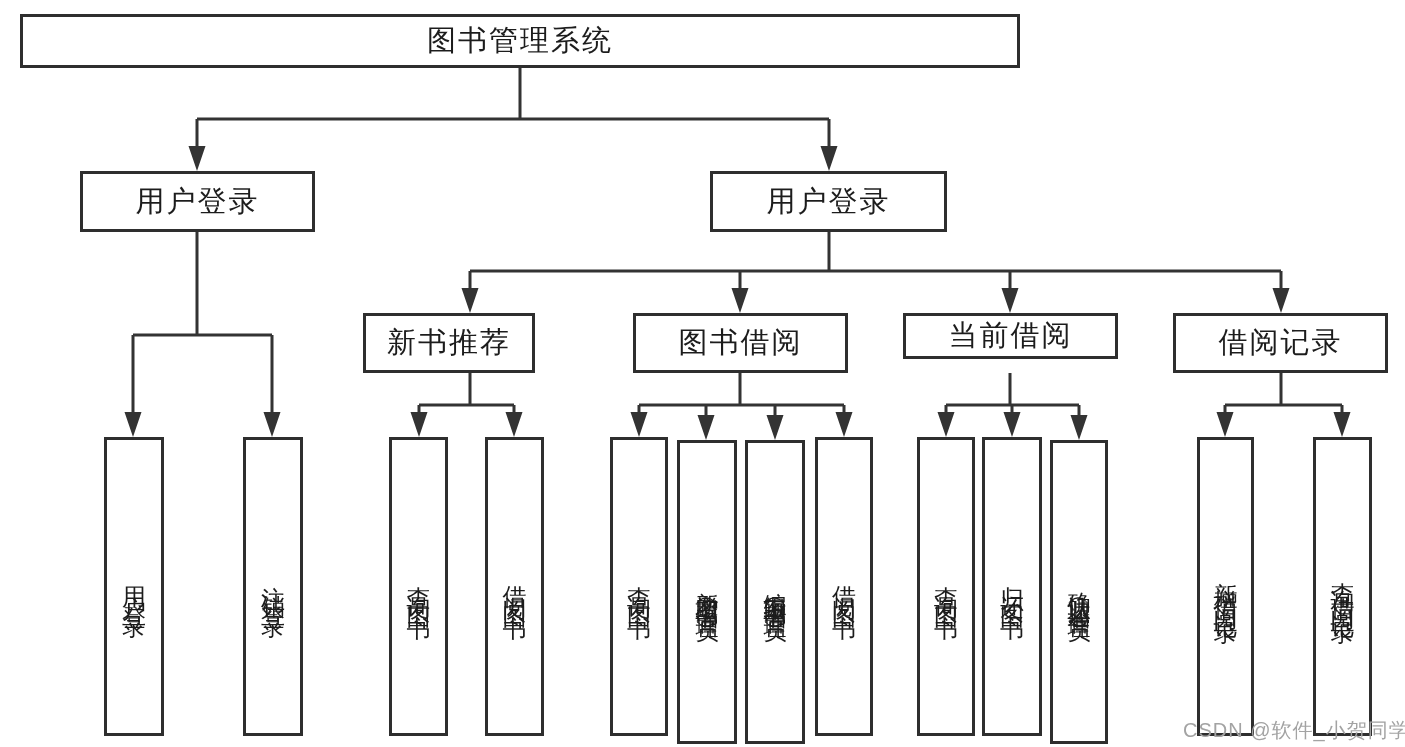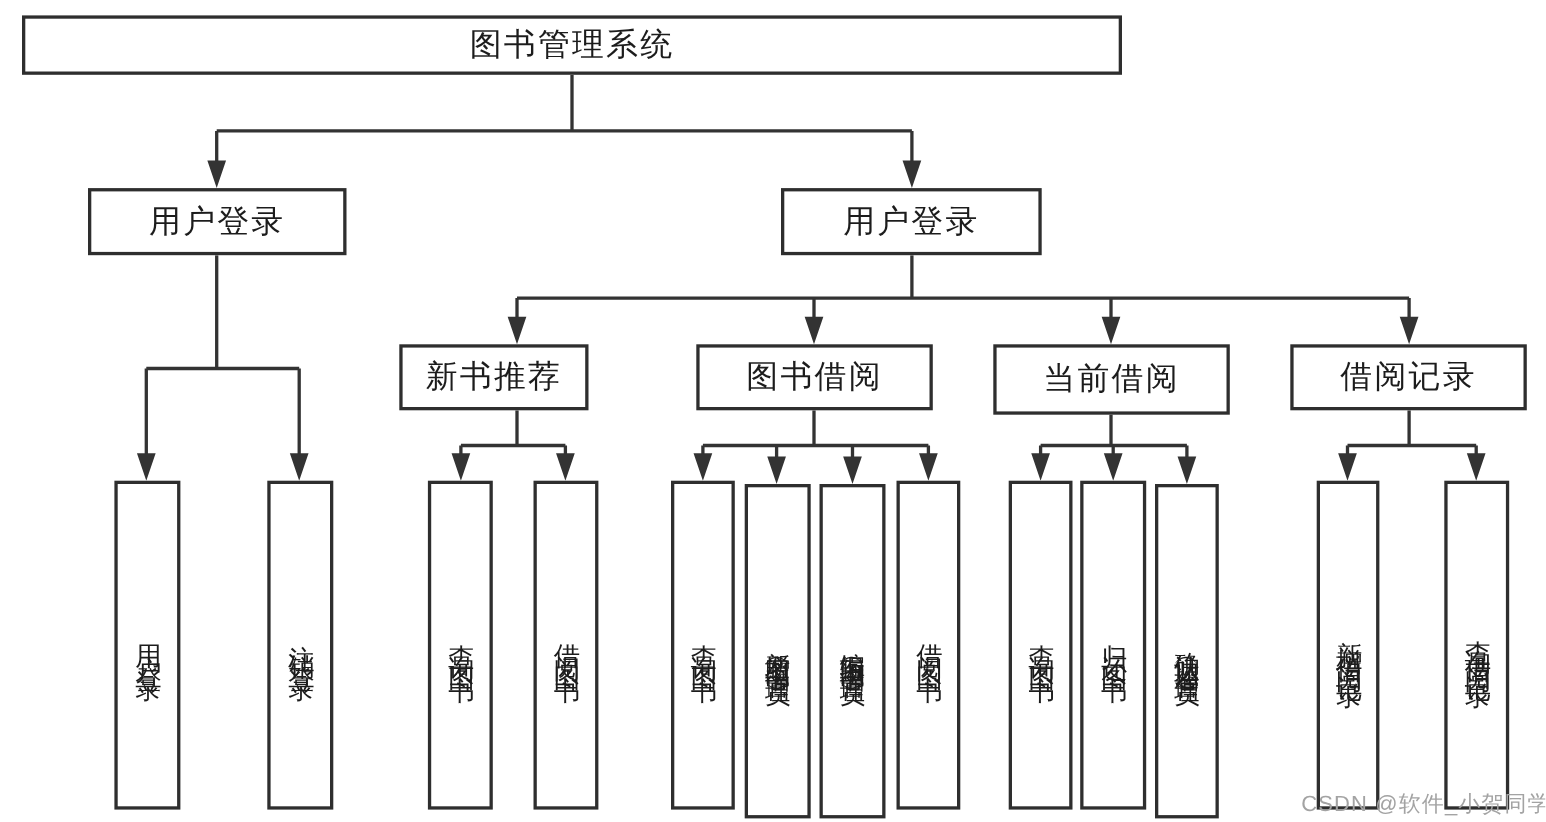--- a/index.html
+++ b/index.html
@@ -97,21 +97,21 @@
       M1342 437 L1333.5 412 L1350.5 412 Z"></path>
   </svg>
 
   <div class="node" style="left:20px; top:14px; width:1000px; height:54px;">图书管理系统</div>
 
   <div class="node" style="left:80px; top:171px; width:235px; height:61px;">用户登录</div>
   <div class="node" style="left:710px; top:171px; width:237px; height:61px;">用户登录</div>
 
   <div class="node" style="left:363px; top:313px; width:172px; height:60px;">新书推荐</div>
   <div class="node" style="left:633px; top:313px; width:215px; height:60px;text-align:center;">图书借阅</div>
-  <div class="node" style="left:903px; top:313px; width:215px; height:64px;">当前借阅</div>
+  <div class="node" style="left:903px; top:313px; width:215px; height:46px;">当前借阅</div>
   <div class="node" style="left:1173px; top:313px; width:215px; height:60px;">借阅记录</div>
 
   <div class="leaf" style="left:104px; top:437px; width:60px; height:299px;">用户登录</div>
   <div class="leaf" style="left:243px; top:437px; width:60px; height:299px;">注销登录</div>
 
   <div class="leaf" style="left:389px; top:437px; width:59px; height:299px;">查询图书</div>
   <div class="leaf" style="left:485px; top:437px; width:59px; height:299px;">借阅图书</div>
 
   <div class="leaf" style="left:610px; top:437px; width:58px; height:299px;">查询图书</div>
   <div class="leaf leaf-long" style="left:677px; top:440px; width:60px; height:304px;">新增图书（管理员）</div>

